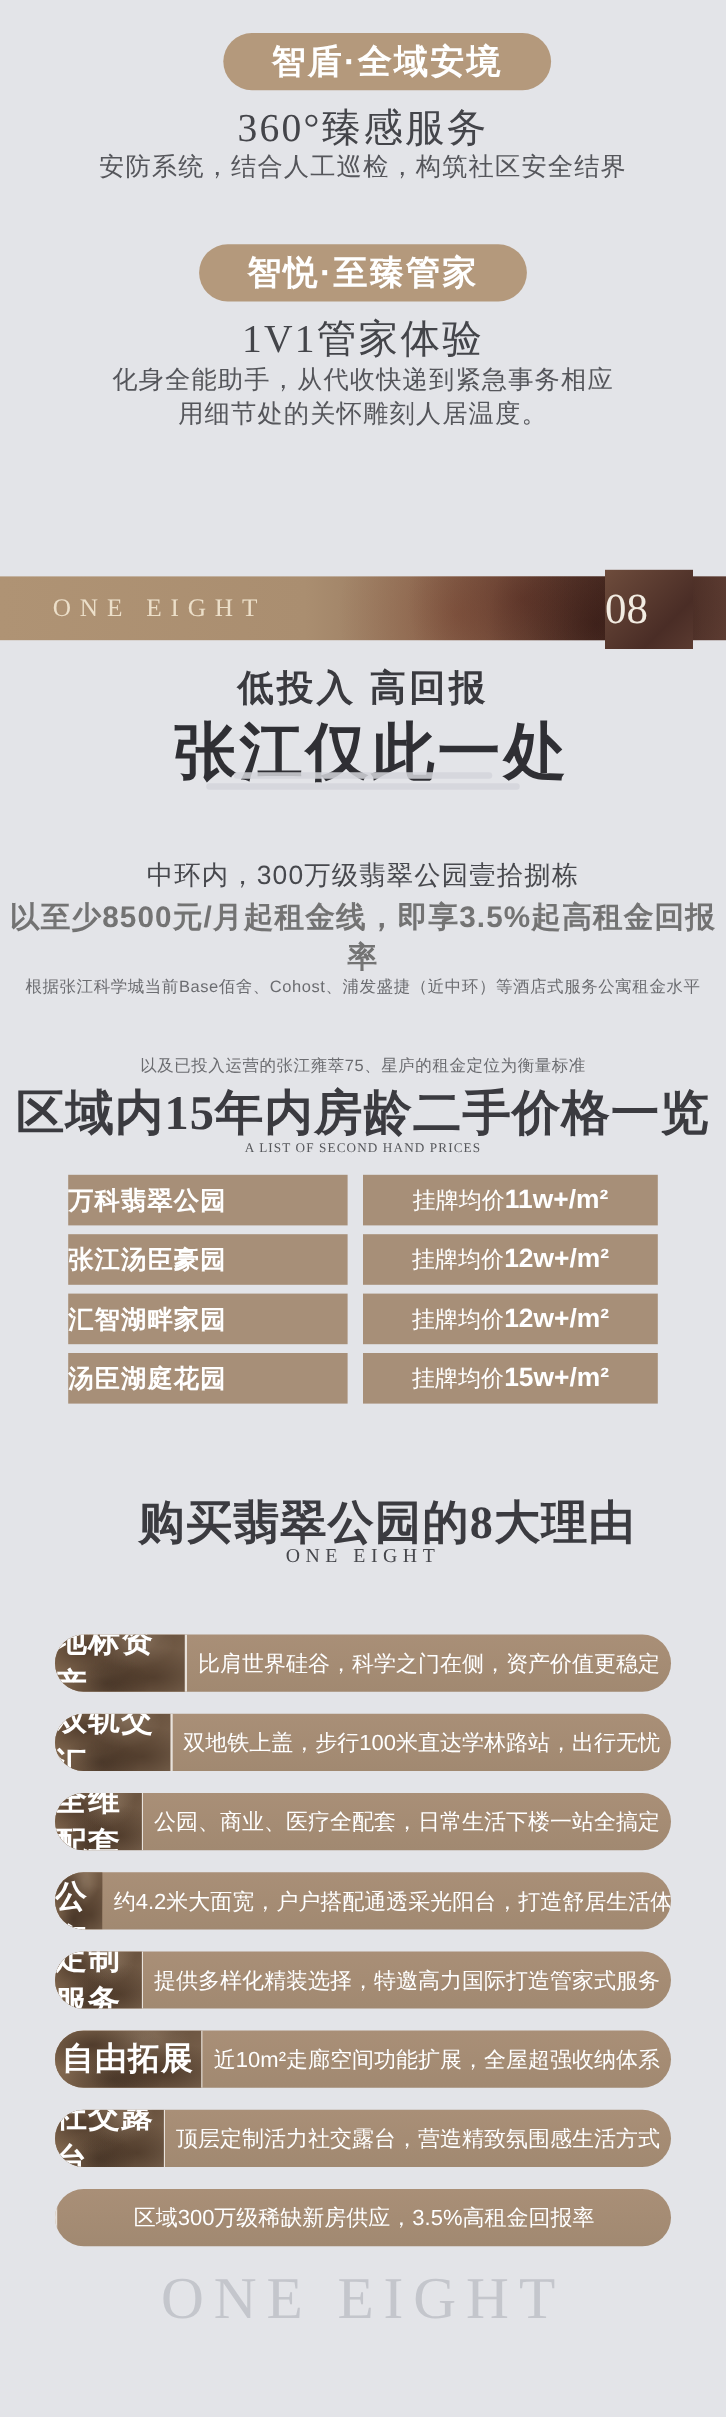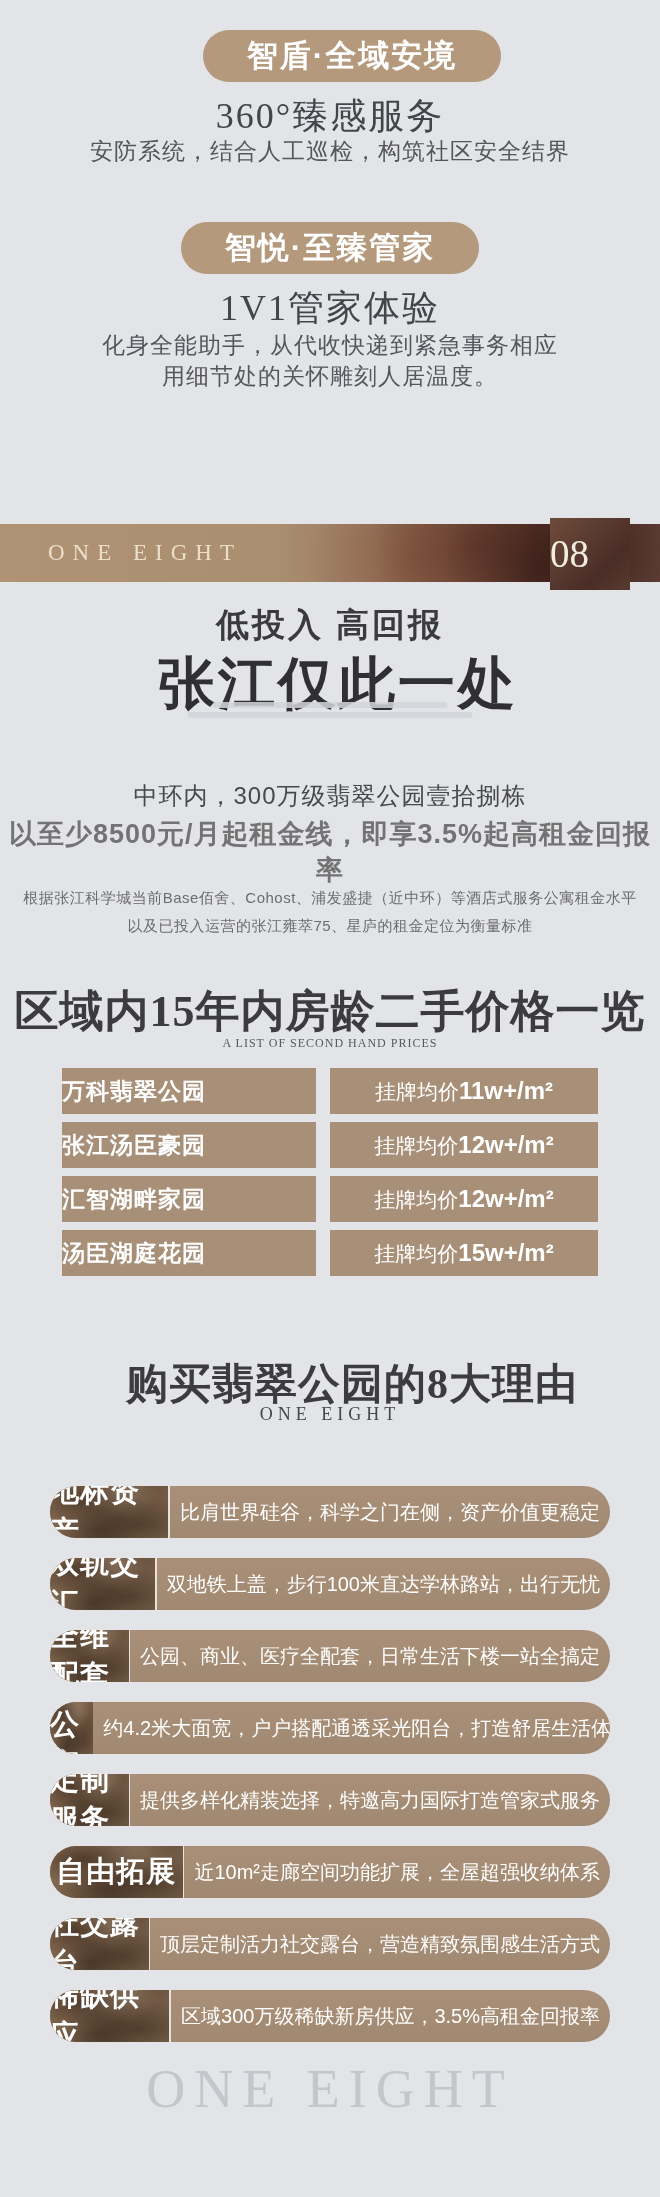--- a/index.html
+++ b/index.html
@@ -96,21 +96,21 @@
   <div class="banner-num">08</div>
 
   <div class="abs kicker" style="top:603px;">低投入 高回报</div>
   <div class="abs big-title" style="top:646px;margin-left:16px;">张江仅此一处</div>
   <div class="faintline" style="top:702px;width:235px;"></div>
   <div class="faintline" style="top:712px;width:285px;"></div>
 
   <div class="abs inv1" style="top:780px;">中环内，300万级翡翠公园壹拾捌栋</div>
   <div class="abs inv2" style="top:816px;">以至少8500元/月起租金线，即享3.5%起高租金回报率</div>
   <div class="abs note" style="top:884px;">根据张江科学城当前Base佰舍、Cohost、浦发盛捷（近中环）等酒店式服务公寓租金水平</div>
-  <div class="abs note" style="top:912px;">以及已投入运营的张江雍萃75、星庐的租金定位为衡量标准</div>
+  <div class="abs note" style="top:956px;">以及已投入运营的张江雍萃75、星庐的租金定位为衡量标准</div>
 
   <div class="abs tbl-title" style="top:982px;">区域内15年内房龄二手价格一览</div>
   <div class="abs tbl-sub" style="top:1036px;">A LIST OF SECOND HAND PRICES</div>
 
   <div class="ptable">
     <div class="trow">
       <div class="tname">万科翡翠公园</div>
       <div class="tprice"><span>挂牌均价</span><span class="pval">11w+/m²</span></div>
     </div>
     <div class="trow">
@@ -160,21 +160,20 @@
       <div class="rlabel">自由拓展</div>
       <div class="rsep"></div>
       <div class="rdesc">近10m²走廊空间功能扩展，全屋超强收纳体系</div>
     </div>
     <div class="rrow">
       <div class="rlabel">社交露台</div>
       <div class="rsep"></div>
       <div class="rdesc">顶层定制活力社交露台，营造精致氛围感生活方式</div>
     </div>
     <div class="rrow">
-      <div class="rlabel">稀缺供应</div>
       <div class="rsep"></div>
       <div class="rdesc">区域300万级稀缺新房供应，3.5%高租金回报率</div>
     </div>
   </div>
 
   <div class="abs footer-mark" style="top:2058px;">ONE EIGHT</div>
 
 </div>
 
 </body></html>

